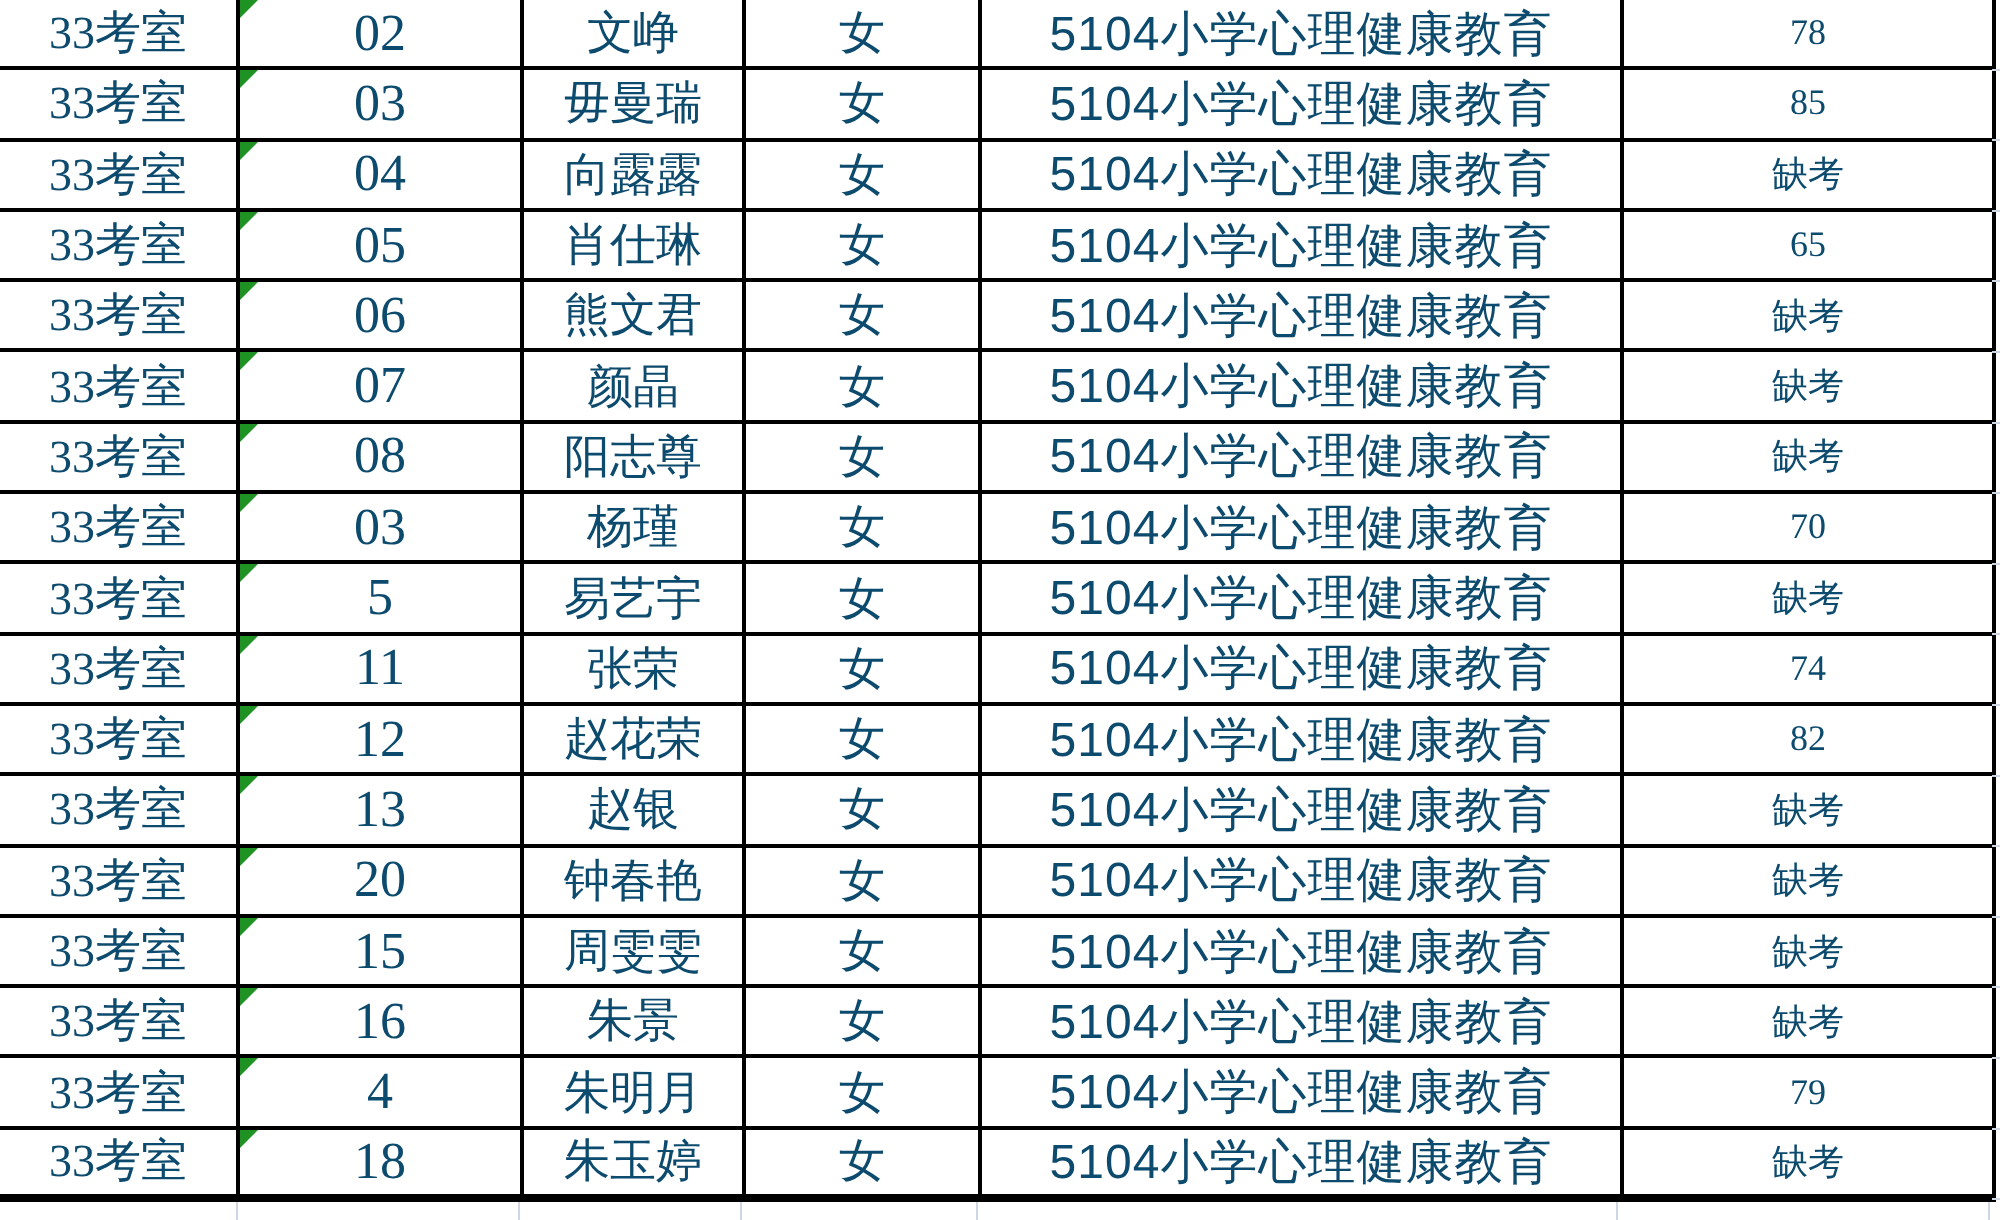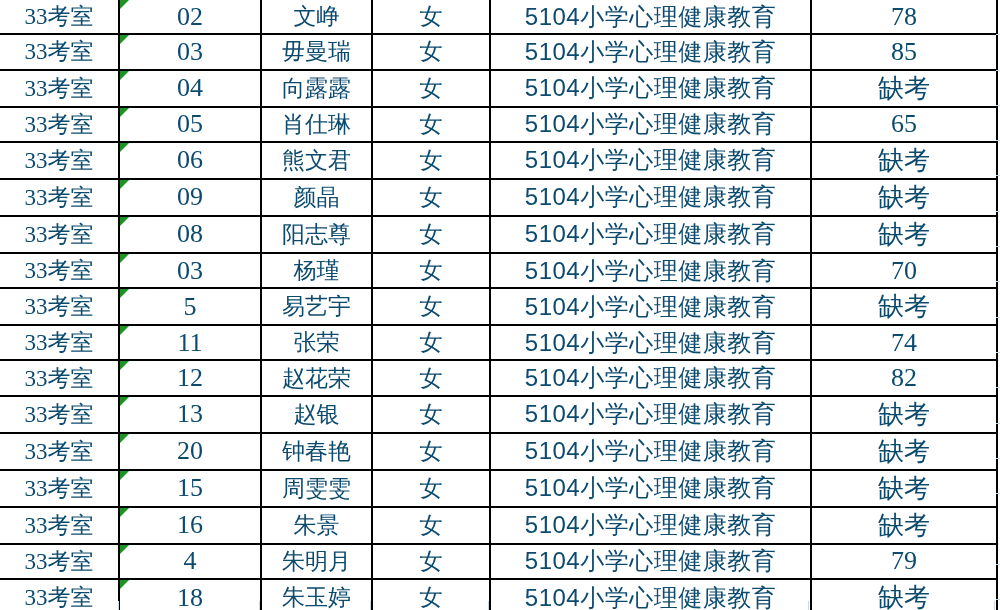--- a/index.html
+++ b/index.html
@@ -25,21 +25,21 @@
     border: 2px solid #000;
     text-align: center;
     vertical-align: middle;
     padding: 0;
     overflow: hidden;
     white-space: nowrap;
   }
   table.grid tr:last-child td { border-bottom-width: 4px; }
   td.serif { font-size: 23px; }
   td.c-no { position: relative; font-size: 26px; }
-  td.c-score { font-size: 26px; }
+  td.c-score { font-size: 18px; }
   td.c-subject {
     font-family: "Liberation Sans", "DejaVu Sans", sans-serif;
     font-size: 24px;
     letter-spacing: 0.5px;
   }
   .tri {
     position: absolute;
     top: 0;
     left: 0;
     width: 0;
@@ -137,21 +137,21 @@
       </td>
       <td class="serif c-name">熊文君</td>
       <td class="serif c-gender">女</td>
       <td class="c-subject">5104小学心理健康教育</td>
       <td class="c-score">缺考</td>
     </tr>
         <tr>
       <td class="serif c-room">33考室</td>
       <td class="c-no">
         <span class="tri"></span>
-        <span>09</span>
+        <span>07</span>
       </td>
       <td class="serif c-name">颜晶</td>
       <td class="serif c-gender">女</td>
       <td class="c-subject">5104小学心理健康教育</td>
       <td class="c-score">缺考</td>
     </tr>
         <tr>
       <td class="serif c-room">33考室</td>
       <td class="c-no">
         <span class="tri"></span>

